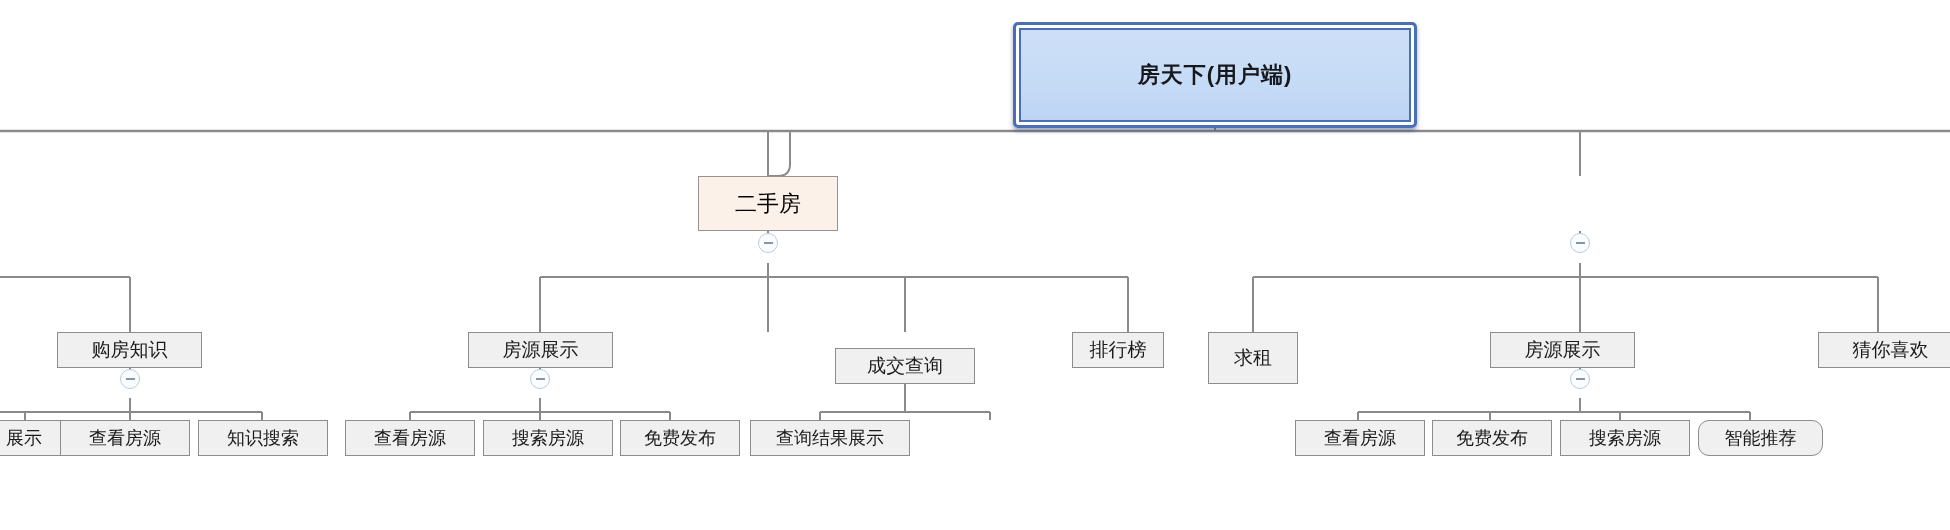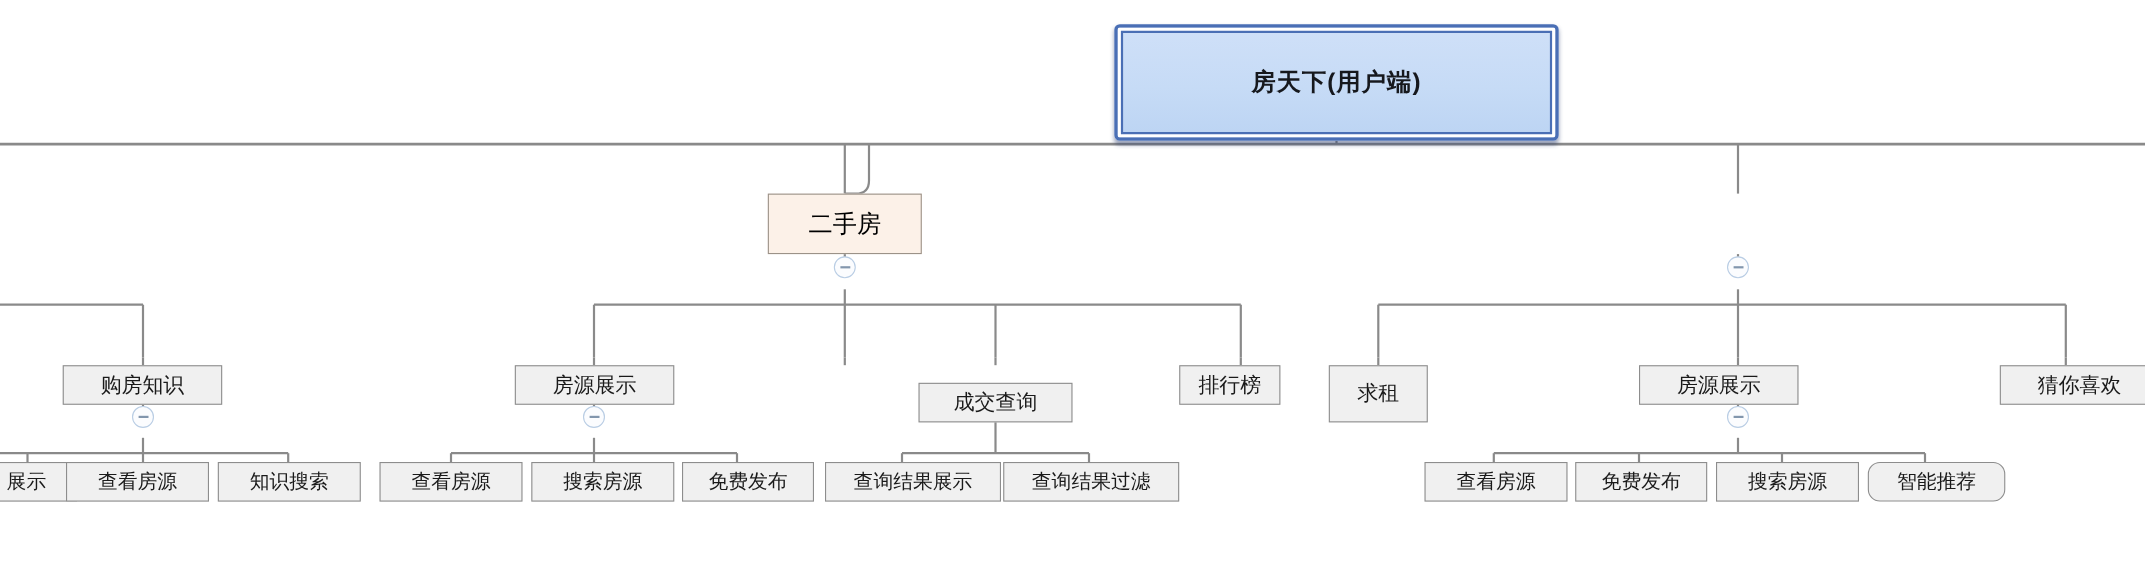--- a/index.html
+++ b/index.html
@@ -287,23 +287,20 @@
   <div class="node l4" style="left:483px; top:420px; width:130px; height:36px;">
     <span>搜索房源</span>
   </div>
   <div class="node l4" style="left:620px; top:420px; width:120px; height:36px;">
     <span>免费发布</span>
   </div>
 
   <div class="node l4" style="left:750px; top:420px; width:160px; height:36px;align-items:center;">
     <span>查询结果展示</span>
   </div>
-  <div class="node l4" style="left:912px; top:420px; width:160px; height:36px;">
-    <span>查询结果过滤</span>
-  </div>
 
   <div class="node l4" style="left:1295px; top:420px; width:130px; height:36px;">
     <span>查看房源</span>
   </div>
   <div class="node l4" style="left:1432px; top:420px; width:120px; height:36px;">
     <span>免费发布</span>
   </div>
   <div class="node l4" style="left:1560px; top:420px; width:130px; height:36px;">
     <span>搜索房源</span>
   </div>

